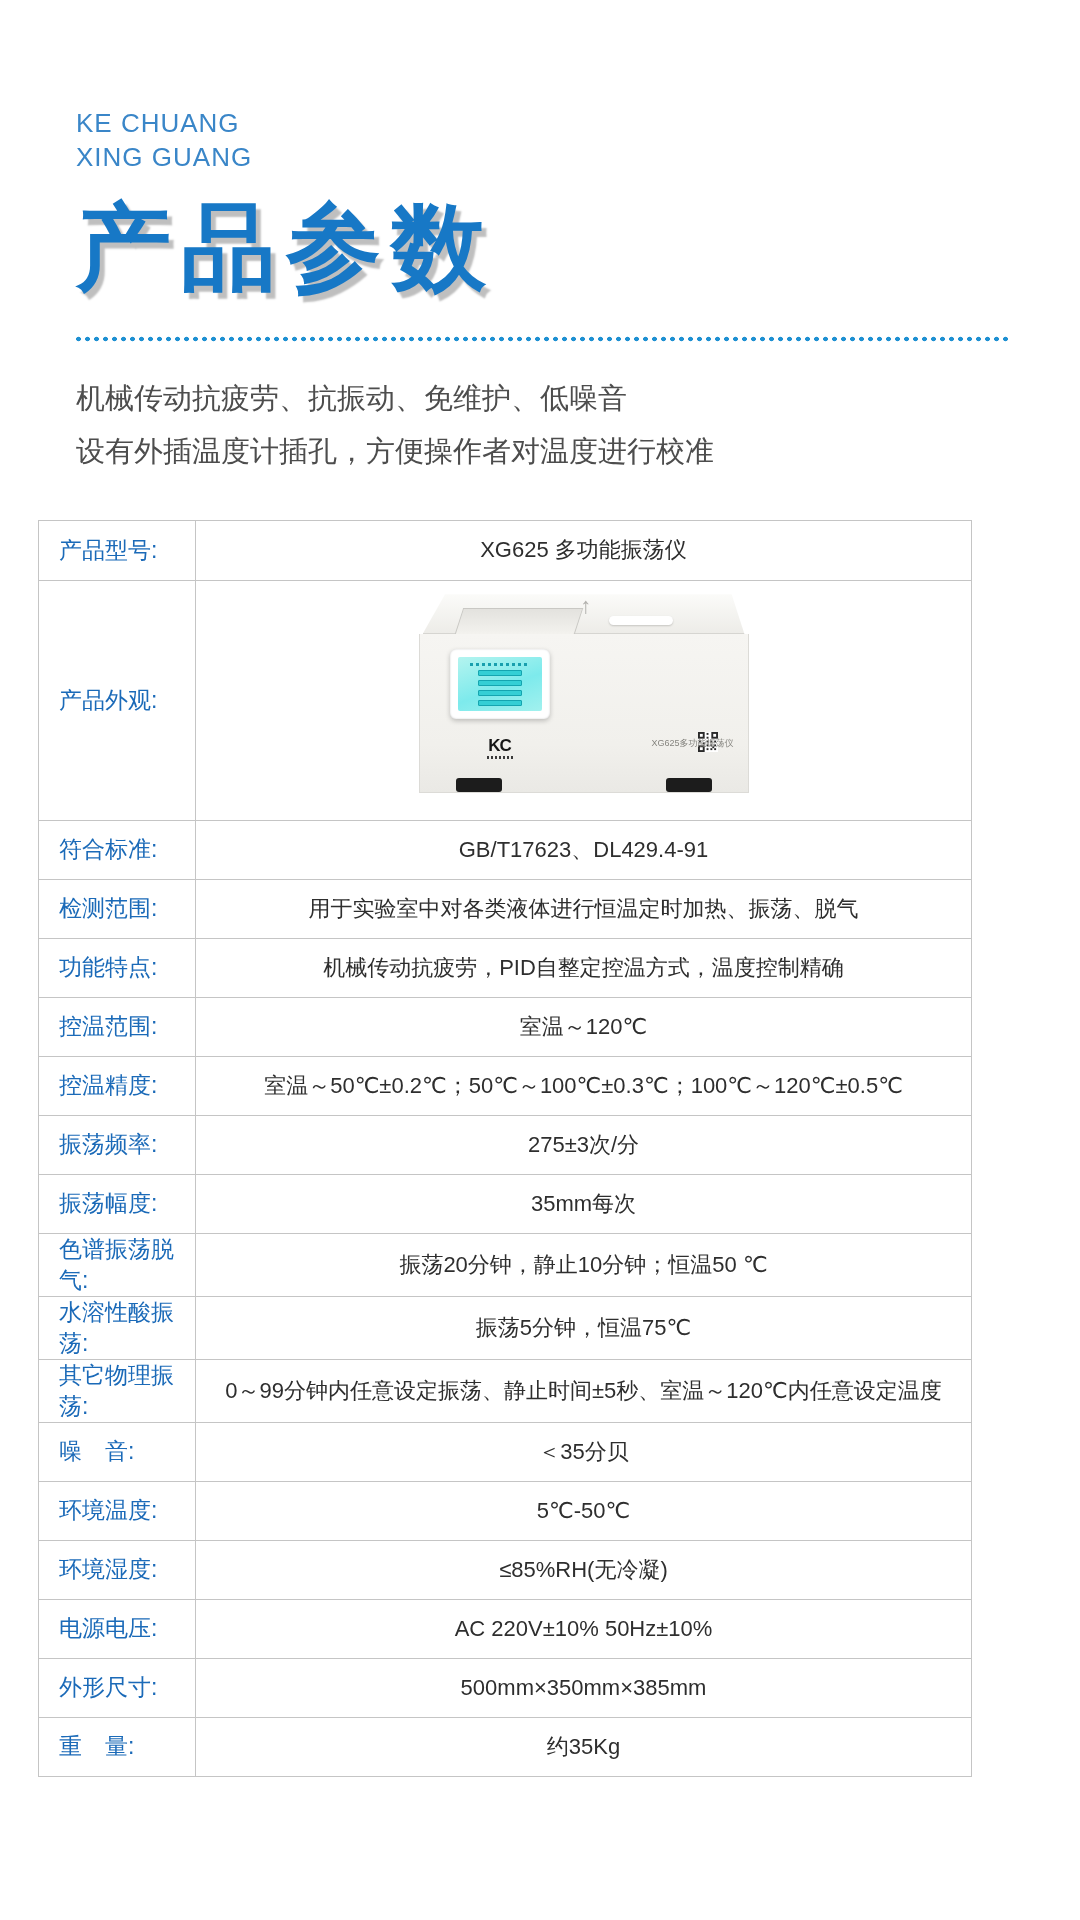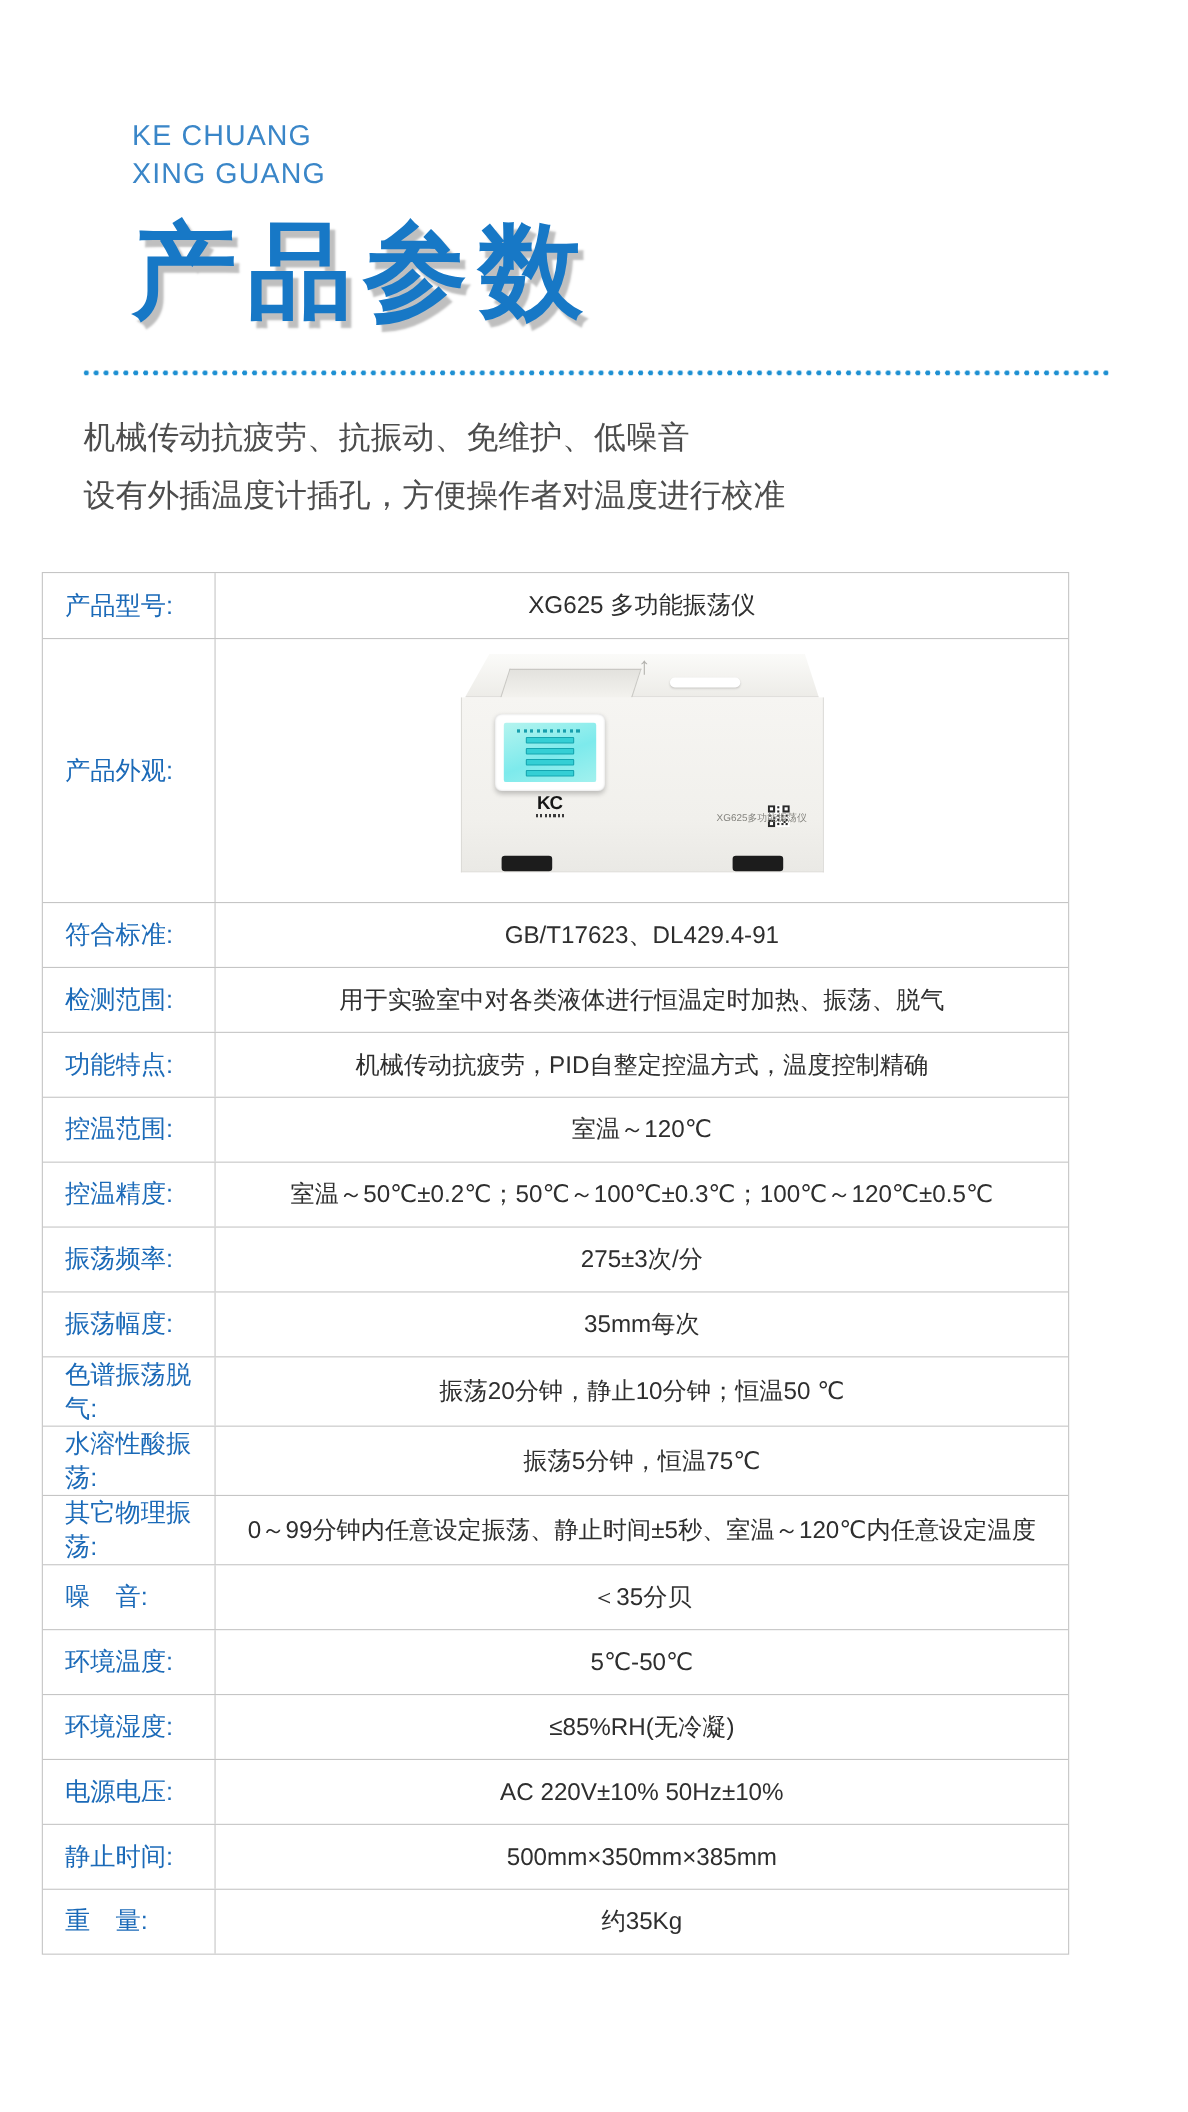--- a/index.html
+++ b/index.html
@@ -5,21 +5,21 @@
   * { margin:0; padding:0; box-sizing:border-box; }
   html,body { background:#ffffff; }
   body {
     width:1080px; height:1920px;
     font-family:"Liberation Sans","DejaVu Sans",sans-serif;
     color:#333; overflow:hidden; position:relative;
   }
   .page { width:1080px; height:1920px; background:#fff; }
 
   
-  .header { padding:106px 54px 0 76px;margin-left:44px; }
+  .header { padding:106px 54px 0 76px; }
   .brand-line { font-size:26px; line-height:34px; color:#3a86c8; letter-spacing:1px; font-weight:500; }
   .page-title {
     margin-top:24px;
     font-size:95px; font-weight:bold; color:#1778c6;
     letter-spacing:10px; line-height:1.05;
     text-shadow:5px 6px 2px #bfbfbf;
   }
 
   
   .divider {
@@ -90,21 +90,21 @@
   }
   .disp-title {
     height:3px; margin:6px 12px 0;
     background:repeating-linear-gradient(90deg,#189fae 0 3px,rgba(0,0,0,0) 3px 6px);
   }
   .disp-btn {
     height:6px; margin:4px 20px 0;
     background:#34cfd5; border:1px solid #15a5b0; border-radius:1px;
   }
   .logo {
-    position:absolute; top:88px; left:52px; width:56px; text-align:center;
+    position:absolute; top:104px; left:52px; width:56px; text-align:center;
     font-size:17px; font-weight:bold; color:#161616; letter-spacing:-1px; line-height:16px;
   }
   .logo::after {
     content:""; display:block; margin:2px auto 0; width:26px; height:3px;
     background:repeating-linear-gradient(90deg,#3a3a3a 0 2px,rgba(0,0,0,0) 2px 4px);
   }
   .qr { position:absolute; right:30px; bottom:40px; width:20px; height:20px; }
   .caption {
     position:absolute; right:14px; bottom:42px;
     font-size:9px; color:#85847f; letter-spacing:0;
@@ -235,21 +235,21 @@
       </div>
       <div class="t-row">
         <div class="t-label">环境湿度:</div>
         <div class="t-value">≤85%RH(无冷凝)</div>
       </div>
       <div class="t-row">
         <div class="t-label">电源电压:</div>
         <div class="t-value">AC 220V±10% 50Hz±10%</div>
       </div>
       <div class="t-row">
-        <div class="t-label">静止时间:</div>
+        <div class="t-label">外形尺寸:</div>
         <div class="t-value">500mm×350mm×385mm</div>
       </div>
       <div class="t-row">
         <div class="t-label">重　量:</div>
         <div class="t-value">约35Kg</div>
       </div>
     </div>
 
 </div>
 

